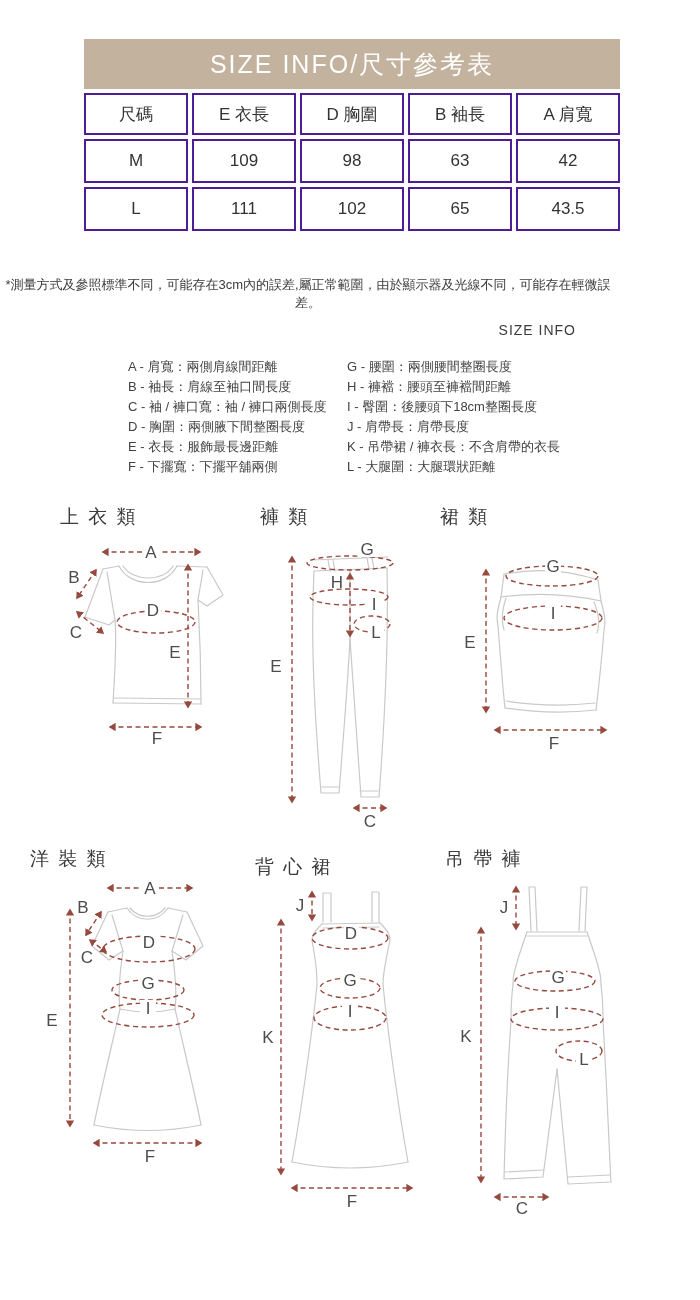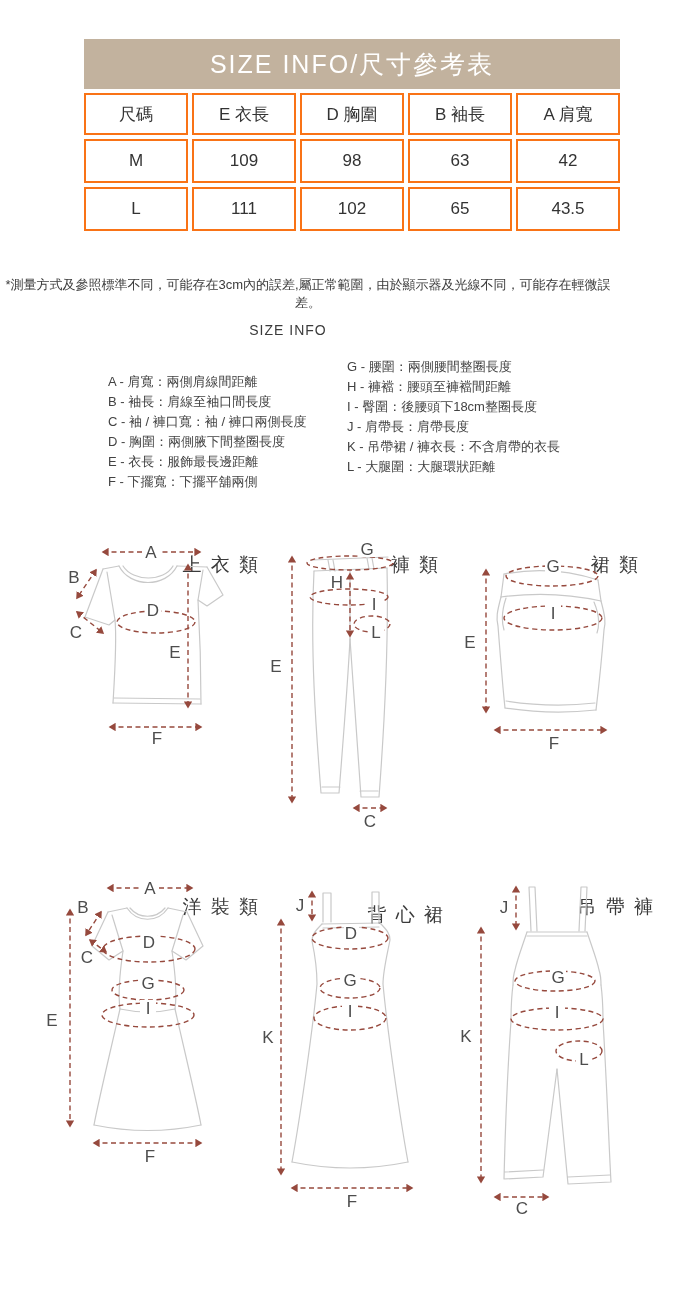--- a/index.html
+++ b/index.html
@@ -1,37 +1,37 @@
 <!DOCTYPE html>
 <html><head>
 <meta charset="utf-8">
 <style>
   html,body{margin:0;padding:0;background:#fff;}
   .page{position:relative;width:700px;height:1300px;background:#ffffff;overflow:hidden;
         font-family:"Liberation Sans",sans-serif;color:#333;}
   
   table.size-table{position:absolute;left:80px;top:35px;width:544px;
         border-collapse:separate;border-spacing:4px;table-layout:fixed;}
-  table.size-table td{border:2px solid #f97316;background:#fff;text-align:center;
+  table.size-table td{border:2px solid #4c1d95;background:#fff;text-align:center;
         font-size:17px;color:#333;height:40px;padding:0;}
   table.size-table td.tan{background:#c2b29e;border:none;color:#fff;
         font-size:25px;letter-spacing:2px;height:50px;}
   table.size-table tr.head td{height:38px;}
   
   .note{position:absolute;left:0;top:276px;width:616px;text-align:center;
         font-size:13px;color:#3b3b3b;}
-  .legend-heading{position:absolute;left:0;top:322px;width:576px;text-align:center;
+  .legend-heading{position:absolute;left:0;top:322px;width:576px;text-align:right;
         font-size:14px;letter-spacing:1px;color:#3b3b3b;}
   ul.legend{position:absolute;margin:0;padding:0;list-style:none;top:357px;
         font-size:13px;color:#424242;}
   ul.legend li{line-height:20px;}
-  ul.legend.lcol{left:108px;margin-top:15px;}
+  ul.legend.lcol{left:128px;}
   ul.legend.rcol{left:347px;}
   
-  .fig-title{position:absolute;text-align:right;font-size:19px;letter-spacing:2px;color:#3b3b3b;margin-top:48px;}
+  .fig-title{position:absolute;text-align:left;font-size:19px;letter-spacing:2px;color:#3b3b3b;}
   
   svg{position:absolute;overflow:visible;}
   .out{fill:none;stroke:#c9c9c9;stroke-width:1.2;stroke-linejoin:round;stroke-linecap:round;}
   .dash{fill:none;stroke:#96493d;stroke-width:1.4;stroke-dasharray:5 3.5;}
   .lt{fill:#4d4d4d;font-size:17px;text-anchor:middle;font-family:"Liberation Sans",sans-serif;}
   .bg{fill:#ffffff;}
 </style>
 </head>
 <body>
 

